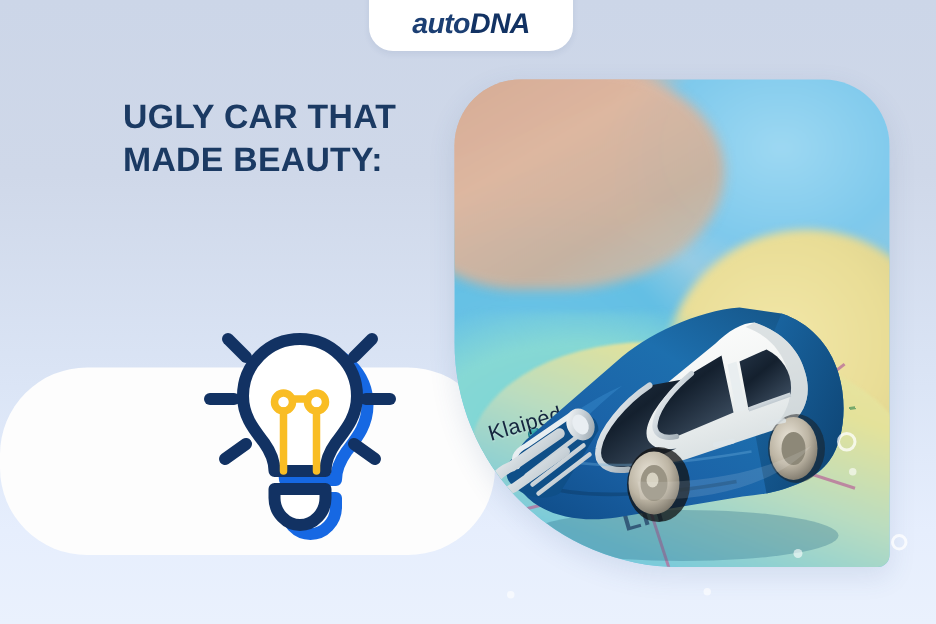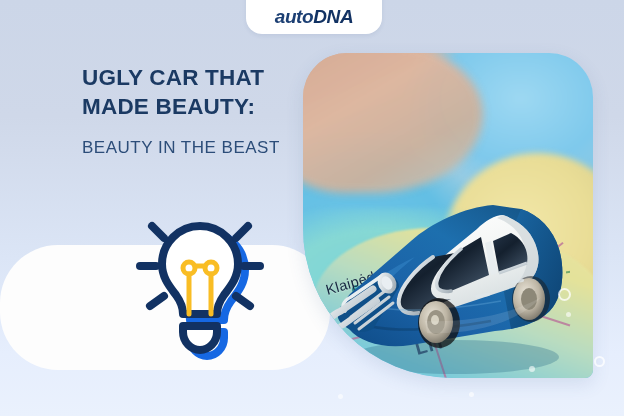--- a/index.html
+++ b/index.html
@@ -157,21 +157,20 @@
   </div>
 </div>
 
 <div class="left-col">
 
   <div class="headline">
     <h1>
       <span>UGLY CAR THAT</span><br>
       <span>MADE BEAUTY:</span>
     </h1>
-    <h2>BEAUTY IN THE BEAST</h2>
   </div>
 
   <div class="bulb-card"></div>
 
   <div class="bulb-wrap">
     <svg viewBox="0 0 168 168" xmlns="http://www.w3.org/2000/svg">
 
       <g transform="translate(7,6)" fill="none" stroke="#1668e3" stroke-width="8" stroke-linecap="round" stroke-linejoin="round">
         <path d="M84 28 C63 28 46 45 46 66 C46 80 54 89 60 97 C65 104 67 110 67 116 L101 116 C101 110 103 104 108 97 C114 89 122 80 122 66 C122 45 105 28 84 28 Z"></path>
         <path d="M67 128 L101 128 L101 134 C101 144 93 152 84 152 C75 152 67 144 67 134 Z"></path>

